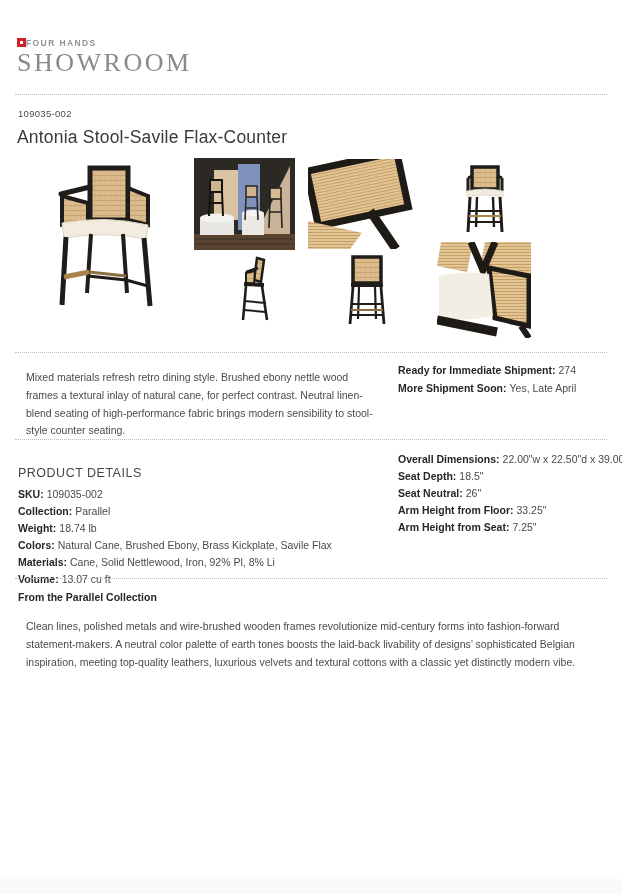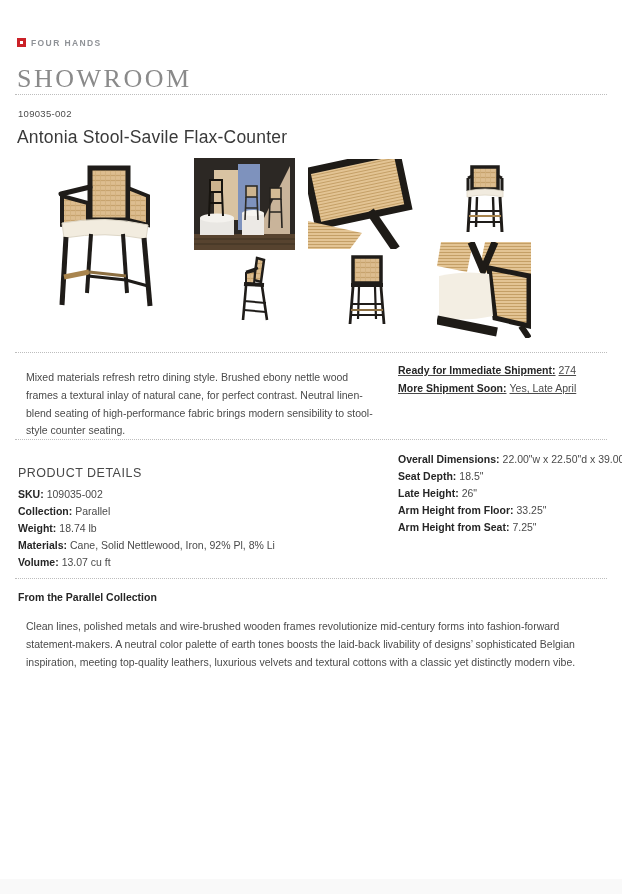--- a/index.html
+++ b/index.html
@@ -2,44 +2,44 @@
 <html><head>
 <meta charset="utf-8">
 <style>
   html,body{margin:0;padding:0;background:#ffffff;}
   .page{
     position:relative;width:622px;height:894px;background:#ffffff;overflow:hidden;
     font-family:"Liberation Sans",sans-serif;color:#4a4a4a;
   }
   
   .brand{position:absolute;left:17px;top:38px;}
-  .brand-row{display:flex;gap:5px;}
+  .brand-row{display:flex;}
   .logo-mark{display:inline-block;width:9px;height:9px;background:#cb2128;position:relative;}
   .logo-mark-inner{position:absolute;left:3px;top:3px;width:3px;height:3px;background:#ffffff;}
   .brand-small{font-size:8.5px;font-weight:bold;letter-spacing:1.4px;color:#8f9297;}
   .brand-large{
     font-family:"Liberation Serif",serif;font-size:26px;letter-spacing:2.5px;
-    color:#8a8a8a;margin-top:17px;line-height:28px;
+    color:#8a8a8a;margin-top:1px;line-height:28px;
   }
   .divider{position:absolute;left:15px;right:15px;border-top:1px dotted #bdbdbd;height:0;}
   .sku-line{position:absolute;left:18px;top:108px;font-size:9.5px;letter-spacing:.3px;color:#4c4c4c;}
   .title{position:absolute;left:17px;top:127px;font-size:17.5px;color:#3a3a3a;letter-spacing:.2px;}
   
   .gallery{position:absolute;left:0;top:155px;width:622px;height:190px;}
   .gimg{position:absolute;}
   
   .h{font-size:12.5px;color:#474747;letter-spacing:.5px;font-weight:normal;margin:0 0 6px 0;}
   .body-text{font-size:10.5px;line-height:17.8px;color:#4a4a4a;margin:8px;}
   .rows{font-size:10.5px;}
   .row{line-height:17px;white-space:nowrap;}
   .row-tall .row{line-height:18px;}
   .lbl{font-weight:bold;color:#262626;margin-right:3px;}
   .val{color:#4a4a4a;}
   .sec-overview{position:absolute;left:18px;top:361px;width:372px;}
-  .sec-availability{position:absolute;left:398px;top:361px;width:212px;text-decoration:underline;}
+  .sec-availability{position:absolute;left:398px;top:361px;width:212px;}
   .sec-details-left{position:absolute;left:18px;top:466px;width:378px;}
   .sec-details-right{position:absolute;left:398px;top:451px;width:215px;}
   .sec-collection{position:absolute;left:18px;top:587px;width:592px;}
   .sub-bold{font-size:10.5px;font-weight:bold;color:#262626;line-height:18px;margin:1px 0 12px 0;}
   .footer-band{position:absolute;left:0;bottom:0;width:622px;height:15px;background:#f9f9f9;}
   svg{display:block;}
 </style>
 </head>
 <body>
 
@@ -203,37 +203,40 @@
       <div class="row">
         <span class="lbl">SKU:</span><span class="val">109035-002</span>
       </div>
       <div class="row">
         <span class="lbl">Collection:</span><span class="val">Parallel</span>
       </div>
       <div class="row">
         <span class="lbl">Weight:</span><span class="val">18.74 lb</span>
       </div>
       <div class="row">
+        <span class="lbl">Colors:</span><span class="val">Natural Cane, Brushed Ebony, Brass Kickplate, Savile Flax</span>
+      </div>
+      <div class="row">
         <span class="lbl">Materials:</span><span class="val">Cane, Solid Nettlewood, Iron, 92% Pl, 8% Li</span>
       </div>
       <div class="row">
         <span class="lbl">Volume:</span><span class="val">13.07 cu ft</span>
       </div>
     </div>
   </div>
 
   <div class="sec-details-right rows">
     <div class="row">
       <span class="lbl">Overall Dimensions:</span><span class="val">22.00"w x 22.50"d x 39.00"h</span>
     </div>
     <div class="row">
       <span class="lbl">Seat Depth:</span><span class="val">18.5"</span>
     </div>
     <div class="row">
-      <span class="lbl">Late Height:</span><span class="val">26"</span>
+      <span class="lbl">Seat Neutral:</span><span class="val">26"</span>
     </div>
     <div class="row">
       <span class="lbl">Arm Height from Floor:</span><span class="val">33.25"</span>
     </div>
     <div class="row">
       <span class="lbl">Arm Height from Seat:</span><span class="val">7.25"</span>
     </div>
   </div>
 
   <div class="divider" style="top:578px;"></div>

